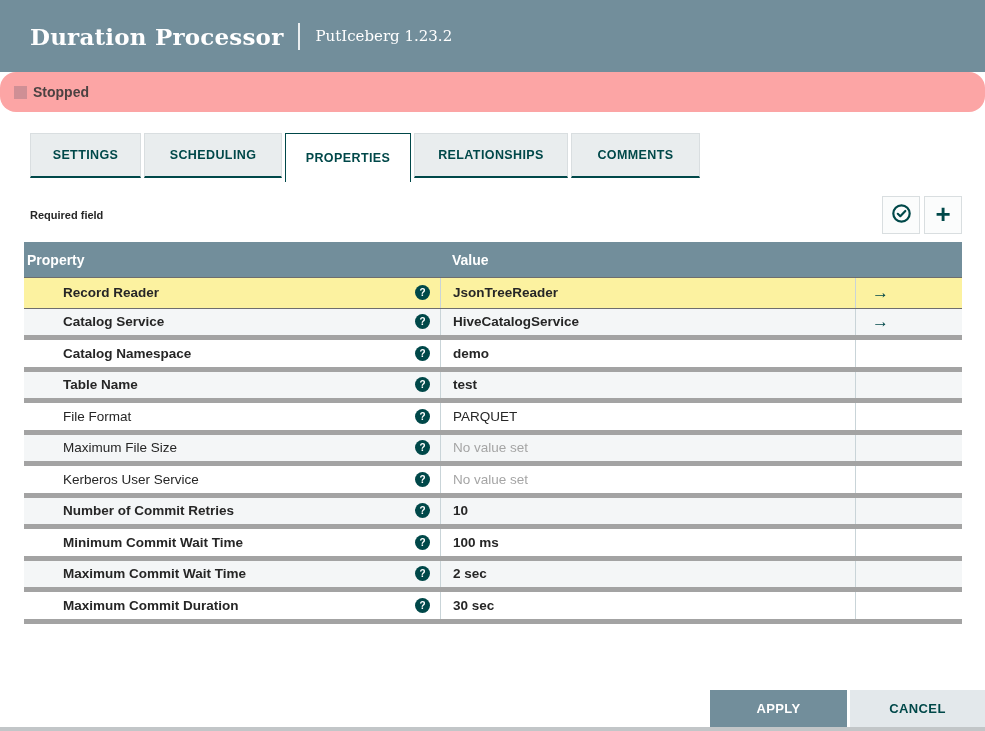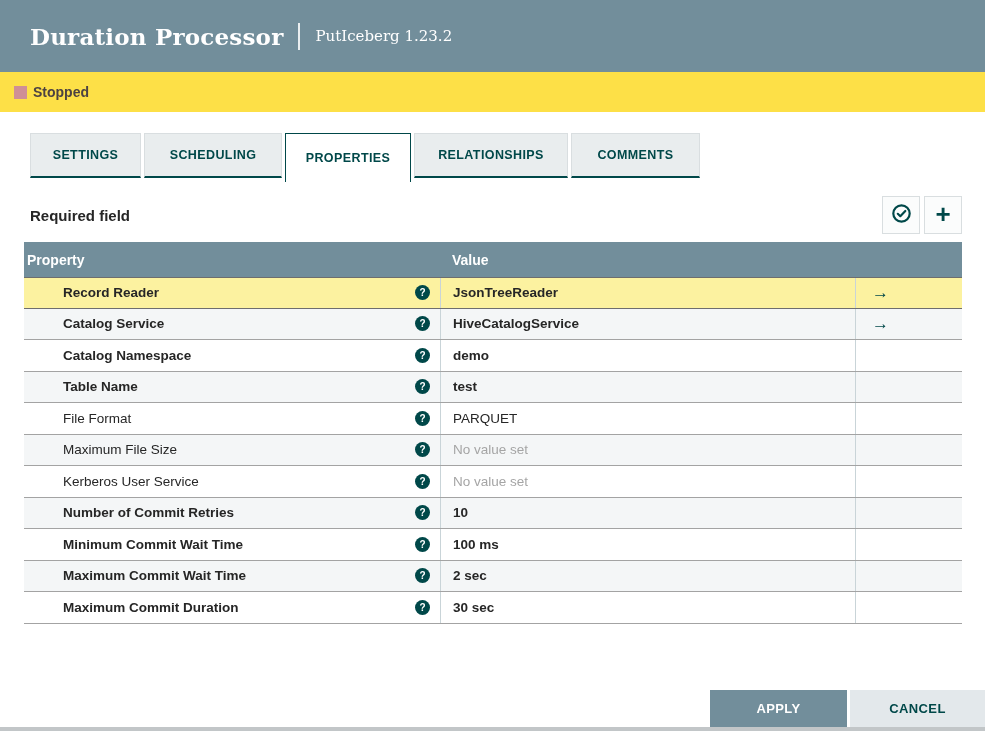--- a/index.html
+++ b/index.html
@@ -35,24 +35,25 @@
   }
   .dlg-subtitle {
     font-family: "DejaVu Serif", serif;
     font-size: 15px;
     color: #ffffff;
   }
 
   
   .status-bar {
     height: 40px;
-    background: #fde047;
+    background: #fca5a5;
     display: flex;
     align-items: center;
     padding: 0 14px;
+    border-radius: 16px;
   }
   .status-square {
     width: 13px;
     height: 13px;
     background: #cf8f95;
     margin-right: 6px;
   }
   .status-label {
     font-weight: bold;
     font-size: 14px;
@@ -99,21 +100,21 @@
 
   
   .panel-head {
     margin-top: 14px;
     height: 38px;
     display: flex;
     align-items: center;
     justify-content: space-between;
   }
   .required-note {
-    font-size: 15px;
+    font-size: 11px;
     font-weight: bold;
     color: #262626;
   }
   .head-buttons { display: flex; gap: 4px; }
   .icon-btn {
     width: 38px;
     height: 38px;
     background: #fbfcfc;
     border: 1px solid #d9dee0;
     display: flex;
@@ -145,21 +146,21 @@
     font-size: 14px;
     font-weight: bold;
   }
   .thead .th-prop { padding-left: 3px; }
   .thead .th-val  { padding-left: 12px; }
 
   .trow {
     height: 31.5px;
     display: grid;
     grid-template-columns: 416px 415px 1fr;
-    border-bottom: 1px solid #a3a3a3;
+    border-bottom: 5px solid #a3a3a3;
     background: #ffffff;
     font-size: 13.5px;
   }
   .trow.alt { background: #f4f6f7; }
   .trow.selected {
     background: #fcf2a0;
     border-top: 1px solid #6e6e6e;
     border-bottom: 1px solid #6e6e6e;
   }
   .trow .cell { display: flex; align-items: center; }

